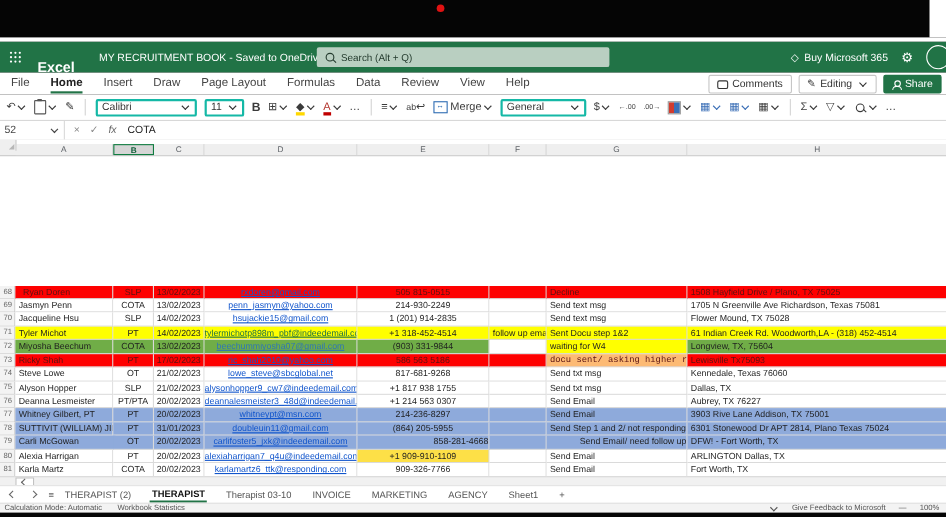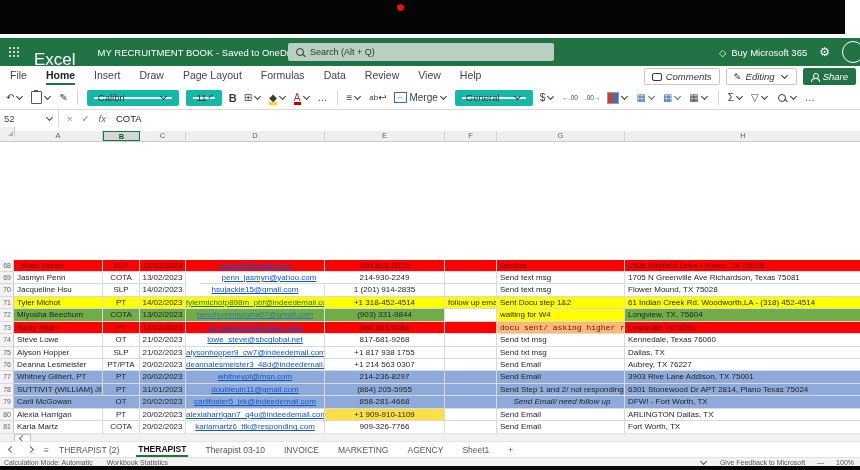--- a/index.html
+++ b/index.html
@@ -11,49 +11,49 @@
   .caret.left{transform:rotate(135deg);} .caret.right{transform:rotate(-45deg);}
   
   #topbar{left:0;top:0;width:860px;height:34px;background:#050505;}
   #recdot{left:397px;top:4px;width:7px;height:7px;border-radius:50%;background:#e01212;}
   #topwhite{left:0;top:34px;width:860px;height:4px;background:#fff;}
   #corner-white{left:845px;top:0;width:15px;height:34px;background:#fff;}
   #greenbar{left:0;top:38px;width:860px;height:28px;background:#217346;color:#fff;display:flex;align-items:center;}
   .waffle{width:11px;height:11px;margin-left:9px;position:relative;}
   .waffle i{position:absolute;width:2px;height:2px;background:#fff;border-radius:50%;
     box-shadow:4px 0 #fff,8px 0 #fff,0 4px #fff,4px 4px #fff,8px 4px #fff,0 8px #fff,4px 8px #fff,8px 8px #fff;}
-  #app-name{font-size:17px;font-weight:normal;margin-left:14px;margin-top:16px;}
+  #app-name{font-size:13px;font-weight:bold;margin-left:14px;margin-top:16px;}
   #doc-title{font-size:9.5px;margin-left:22px;white-space:nowrap;}
   #searchbox{left:288px;top:43px;width:266px;height:18px;background:#b9cfc1;border-radius:2px;
              display:flex;align-items:center;color:#243b2e;font-size:9px;}
   .lens{display:inline-block;width:6px;height:6px;border:1.2px solid currentColor;border-radius:50%;position:relative;margin:0 6px 0 8px;}
   .lens:after{content:"";position:absolute;width:4px;height:1.2px;background:currentColor;transform:rotate(45deg);right:-3.4px;bottom:-1px;}
   #gb-right{position:absolute;right:10px;top:38px;height:28px;display:flex;align-items:center;color:#fff;gap:12px;}
   #buy365{display:flex;align-items:center;font-size:9.5px;gap:5px;}
   .gear{font-size:12px;}
   .avatar{width:20px;height:20px;border:1.5px solid #fff;border-radius:50%;margin-right:-14px;}
   
   #menurow{left:0;top:66px;width:860px;height:20px;background:#fff;display:flex;align-items:center;}
   #menu-items{display:flex;gap:19px;padding-left:10px;font-size:10.5px;color:#444;}
   #menu-items .mi{cursor:default;padding:2px 0;}
   #menu-items .mi.active{color:#222;border-bottom:2px solid #217346;font-weight:bold;}
-  #menu-right{position:absolute;right:4px;top:68px;display:flex;gap:6px;align-items:center;font-style:italic;}
+  #menu-right{position:absolute;right:4px;top:68px;display:flex;gap:6px;align-items:center;}
   .chrome-btn{border:1px solid #c6c6c6;border-radius:2px;height:15px;display:flex;align-items:center;
               padding:0 7px;font-size:9.5px;color:#333;background:#fff;gap:4px;}
   .bubble{width:8px;height:6px;border:1px solid #333;border-radius:2px;}
   #share-btn{background:#217346;color:#fff;border-color:#217346;}
   .person{display:inline-block;width:8px;height:8px;position:relative;}
   .person:before{content:"";position:absolute;left:2px;top:0;width:4px;height:4px;border:1px solid currentColor;border-radius:50%;}
   .person:after{content:"";position:absolute;left:0;top:5px;width:7px;height:3px;border:1px solid currentColor;border-bottom:none;border-radius:4px 4px 0 0;}
   
   #toolbar{left:0;top:86px;width:860px;height:24px;background:#fff;border-bottom:1px solid #d8d8d8;
            display:flex;align-items:center;font-size:10px;color:#3b3b3b;gap:7px;padding-left:6px;box-sizing:border-box;}
   .tb{display:flex;align-items:center;}
   .vdiv{width:1px;height:15px;background:#d4d4d4;margin:0 2px;}
-  .sel{border:7px solid #14b8a6;border-radius:2px;height:16px;display:flex;align-items:center;
+  .sel{border:2px solid #14b8a6;border-radius:2px;height:16px;display:flex;align-items:center;
        padding:0 4px;font-size:9.5px;color:#333;justify-content:space-between;box-sizing:border-box;text-align:right;}
   .boldB{font-weight:bold;font-size:11px;}
   .bar-under{display:inline-block;position:relative;font-size:10px;line-height:9px;}
   .bar-under i{position:absolute;left:0;right:0;bottom:-3px;height:3px;}
   .cfq{width:10px;height:10px;background:linear-gradient(90deg,#d23b2e 50%,#3b6fb6 50%);border:1px solid #999;}
   .pastebox{width:9px;height:11px;border:1px solid #555;border-radius:1px;position:relative;}
   .pastebox:before{content:"";position:absolute;left:2px;top:-2px;width:4px;height:2px;background:#555;}
   .mergebox{width:11px;height:9px;border:1px solid #2f6db3;color:#2f6db3;font-size:7px;line-height:8px;text-align:center;}
   .mini{font-size:6.5px;line-height:7px;text-align:center;color:#444;}
   
@@ -257,21 +257,21 @@
           <div class="cell" style="left: 325px; width: 120px; text-align: center; background: rgb(254, 0, 0); color: rgb(90, 18, 18);">505 815-0515</div>
           <div class="cell" style="left: 445px; width: 52px; text-align: left; padding-left: 3px; background: rgb(254, 0, 0); color: rgb(90, 18, 18);"></div>
           <div class="cell" style="left: 497px; width: 128px; text-align: left; padding-left: 3px; background: rgb(254, 0, 0); color: rgb(90, 18, 18);">Decline</div>
           <div class="cell" style="left: 625px; width: 237px; text-align: left; padding-left: 3px; background: rgb(254, 0, 0); color: rgb(90, 18, 18);">1508 Hayfield Drive / Plano, TX 75025</div>
         </div>
         <div class="row" style="top: 145.03px;">
           <div class="cell gut" style="left: 0px; width: 14px;">69</div>
           <div class="cell" style="left: 14px; width: 89px; text-align: left; padding-left: 3px; background: rgb(255, 255, 255); color: rgb(31, 31, 31);">Jasmyn Penn</div>
           <div class="cell" style="left: 103px; width: 37px; text-align: center; background: rgb(255, 255, 255); color: rgb(31, 31, 31);">COTA</div>
           <div class="cell" style="left: 140px; width: 46px; text-align: center; background: rgb(255, 255, 255); color: rgb(31, 31, 31);">13/02/2023</div>
-          <div class="cell" style="left: 200px; width: 139px; text-align: center; background: rgb(255, 255, 255); text-decoration: underline; color: rgb(17, 85, 204);">penn_jasmyn@yahoo.com</div>
+          <div class="cell" style="left: 186px; width: 139px; text-align: center; background: rgb(255, 255, 255); text-decoration: underline; color: rgb(17, 85, 204);">penn_jasmyn@yahoo.com</div>
           <div class="cell" style="left: 325px; width: 120px; text-align: center; background: rgb(255, 255, 255); color: rgb(31, 31, 31);">214-930-2249</div>
           <div class="cell" style="left: 445px; width: 52px; text-align: left; padding-left: 3px; background: rgb(255, 255, 255); color: rgb(31, 31, 31);"></div>
           <div class="cell" style="left: 497px; width: 128px; text-align: left; padding-left: 3px; background: rgb(255, 255, 255); color: rgb(31, 31, 31);">Send text msg</div>
           <div class="cell" style="left: 625px; width: 237px; text-align: left; padding-left: 3px; background: rgb(255, 255, 255); color: rgb(31, 31, 31);">1705 N Greenville Ave Richardson, Texas 75081</div>
         </div>
         <div class="row" style="top: 157.46px;">
           <div class="cell gut" style="left: 0px; width: 14px;">70</div>
           <div class="cell" style="left: 14px; width: 89px; text-align: left; padding-left: 3px; background: rgb(255, 255, 255); color: rgb(31, 31, 31);">Jacqueline Hsu</div>
           <div class="cell" style="left: 103px; width: 37px; text-align: center; background: rgb(255, 255, 255); color: rgb(31, 31, 31);">SLP</div>
           <div class="cell" style="left: 140px; width: 46px; text-align: center; background: rgb(255, 255, 255); color: rgb(31, 31, 31);">14/02/2023</div>
@@ -368,23 +368,23 @@
           <div class="cell" style="left: 445px; width: 52px; text-align: left; padding-left: 3px; background: rgb(142, 170, 219); color: rgb(31, 31, 31);"></div>
           <div class="cell" style="left: 497px; width: 128px; text-align: left; padding-left: 3px; background: rgb(142, 170, 219); color: rgb(31, 31, 31);">Send Step 1 and 2/ not responding ir</div>
           <div class="cell" style="left: 625px; width: 237px; text-align: left; padding-left: 3px; background: rgb(142, 170, 219); color: rgb(31, 31, 31);">6301 Stonewood Dr APT 2814, Plano Texas 75024</div>
         </div>
         <div class="row" style="top: 269.33px;">
           <div class="cell gut" style="left: 0px; width: 14px;">79</div>
           <div class="cell" style="left: 14px; width: 91px; text-align: left; padding-left: 3px; background: rgb(142, 170, 219); color: rgb(31, 31, 31);">Carli McGowan</div>
           <div class="cell" style="left: 103px; width: 37px; text-align: center; background: rgb(142, 170, 219); color: rgb(31, 31, 31);">OT</div>
           <div class="cell" style="left: 140px; width: 46px; text-align: center; background: rgb(142, 170, 219); color: rgb(31, 31, 31);">20/02/2023</div>
           <div class="cell" style="left: 186px; width: 139px; text-align: center; background: rgb(142, 170, 219); text-decoration: underline; color: rgb(17, 85, 204);">carlifoster5_jxk@indeedemail.com</div>
-          <div class="cell" style="left: 325px; width: 120px; text-align: center; background: rgb(142, 170, 219); color: rgb(31, 31, 31);">858-281-4668</div>
+          <div class="cell" style="left: 325px; width: 120px; text-align: right; background: rgb(142, 170, 219); color: rgb(31, 31, 31);">858-281-4668</div>
           <div class="cell" style="left: 445px; width: 52px; text-align: left; padding-left: 3px; background: rgb(142, 170, 219); color: rgb(31, 31, 31);"></div>
-          <div class="cell" style="left: 497px; width: 128px; text-align: center; padding-left: 3px; background: rgb(142, 170, 219); color: rgb(31, 31, 31); font-style: italic;">Send Email/ need follow up</div>
+          <div class="cell" style="left: 497px; width: 128px; text-align: right; padding-left: 3px; background: rgb(142, 170, 219); color: rgb(31, 31, 31);">Send Email/ need follow up</div>
           <div class="cell" style="left: 625px; width: 237px; text-align: left; padding-left: 3px; background: rgb(142, 170, 219); color: rgb(31, 31, 31);">DFW! - Fort Worth, TX</div>
         </div>
         <div class="row" style="top: 281.76px;">
           <div class="cell gut" style="left: 0px; width: 14px;">80</div>
           <div class="cell" style="left: 14px; width: 89px; text-align: left; padding-left: 3px; background: rgb(255, 255, 255); color: rgb(31, 31, 31);">Alexia Harrigan</div>
           <div class="cell" style="left: 103px; width: 37px; text-align: center; background: rgb(255, 255, 255); color: rgb(31, 31, 31);">PT</div>
           <div class="cell" style="left: 140px; width: 46px; text-align: center; background: rgb(255, 255, 255); color: rgb(31, 31, 31);">20/02/2023</div>
           <div class="cell" style="left: 186px; width: 139px; text-align: center; background: rgb(255, 255, 255); text-decoration: underline; color: rgb(17, 85, 204);">alexiaharrigan7_q4u@indeedemail.com</div>
           <div class="cell" style="left: 325px; width: 120px; text-align: center; background: #fde047; color: rgb(31, 31, 31);">+1 909-910-1109</div>
           <div class="cell" style="left: 445px; width: 52px; text-align: left; padding-left: 3px; background: rgb(255, 255, 255); color: rgb(31, 31, 31);"></div>

